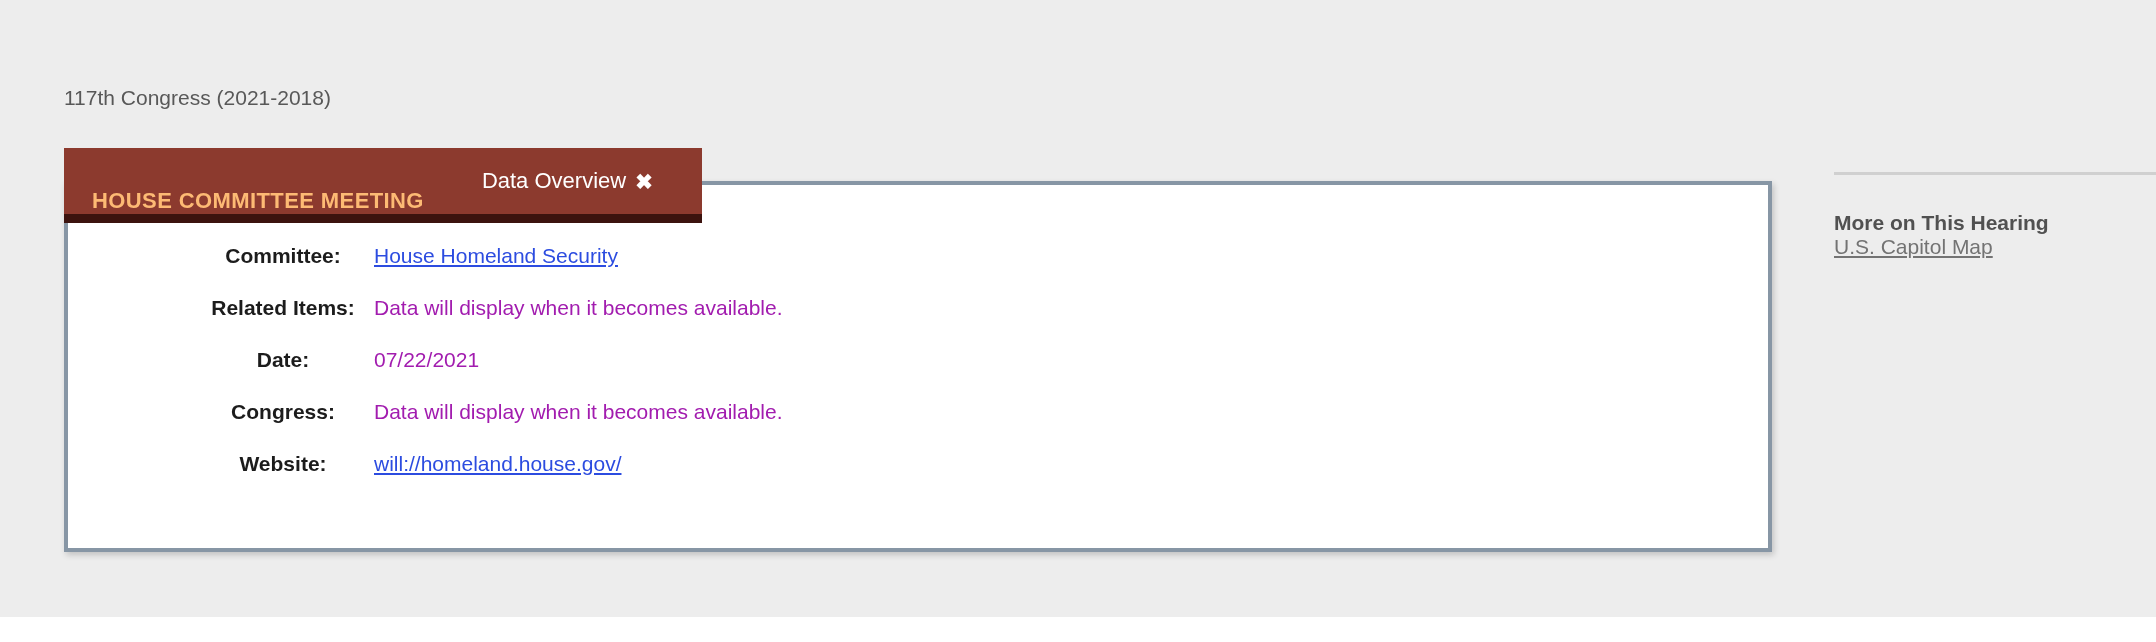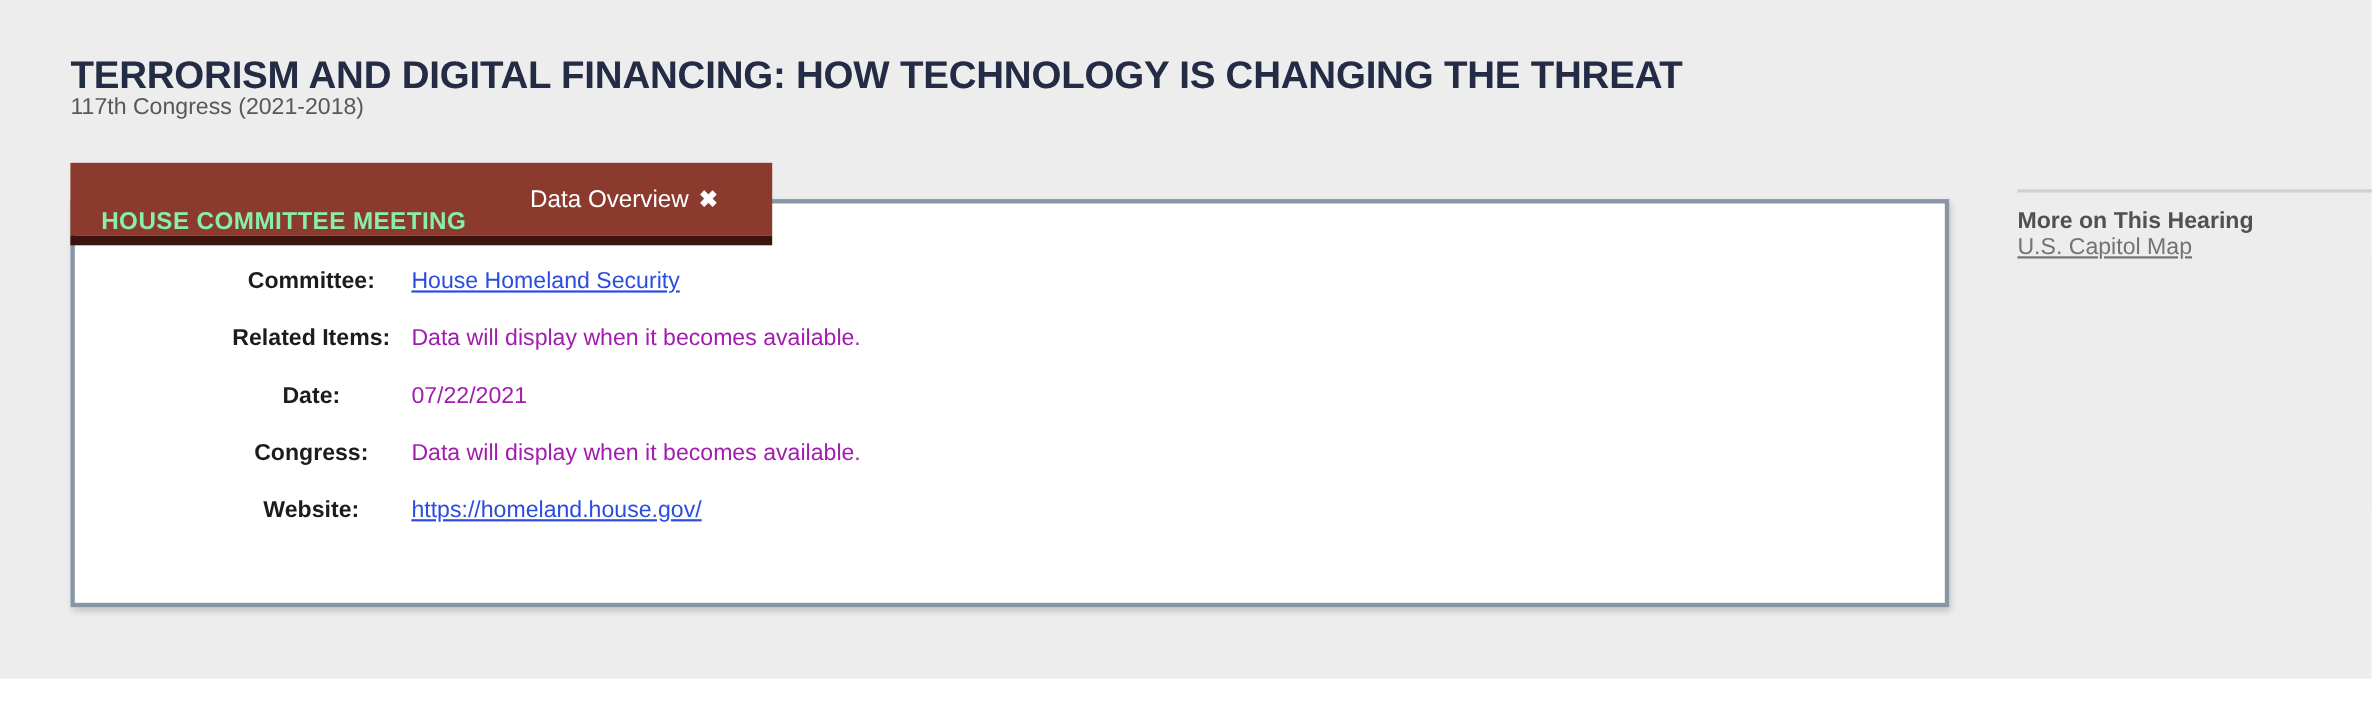--- a/index.html
+++ b/index.html
@@ -85,21 +85,21 @@
     width: 638px;
     height: 9px;
     background: #3c130e;
   }
 
   .overview-tab-title {
     margin-left: 28px;
     font-size: 22px;
     font-weight: bold;
     letter-spacing: 0.4px;
-    color: #86efac;
+    color: #fdba74;
     white-space: nowrap;
     margin-top: 40px;
   }
 
   .hide-overview {
     margin-left: 58px;
     font-size: 22px;
     font-weight: normal;
     color: #ffffff;
     white-space: nowrap;
@@ -155,21 +155,21 @@
     left: 1834px;
     top: 172px;
     width: 322px;
   }
   .rail-divider {
     width: 322px;
     height: 3px;
     background: #d0d0d0;
   }
   .rail-heading {
-    margin-top: 14px;
+    margin-top: 36px;
     font-size: 21px;
     font-weight: bold;
     color: #515151;
     white-space: nowrap;
   }
   .rail-link {
     margin-top: 12px;
     font-size: 21px;
     color: #737373;
     text-decoration: underline;
@@ -184,21 +184,20 @@
     width: 2156px;
     height: 25px;
     background: #ffffff;
   }
 </style>
 </head>
 <body>
 
 <div class="page">
 
-  <h1 class="hearing-title">TERRORISM AND DIGITAL FINANCING: HOW TECHNOLOGY IS CHANGING THE THREAT</h1>
 
   <div class="hearing-congress">117th Congress (2021-2018)</div>
 
   <div class="overview-panel">
 
     <div class="overview-body"></div>
 
     <div class="overview-tab">
       <span class="overview-tab-title">HOUSE COMMITTEE MEETING</span>
       <span class="hide-overview">
@@ -224,21 +223,21 @@
         <span class="detail-value">07/22/2021</span>
       </div>
 
       <div class="detail-row">
         <span class="detail-label">Congress:</span>
         <span class="detail-value">Data will display when it becomes available.</span>
       </div>
 
       <div class="detail-row">
         <span class="detail-label">Website:</span>
-        <a class="detail-value link">https://homeland.house.gov/</a>
+        <a class="detail-value link">will://homeland.house.gov/</a>
       </div>
 
     </div>
   </div>
 
   <div class="right-rail">
     <div class="rail-divider"></div>
     <div class="rail-heading">More on This Hearing</div>
     <a class="rail-link">U.S. Capitol Map</a>
   </div>

